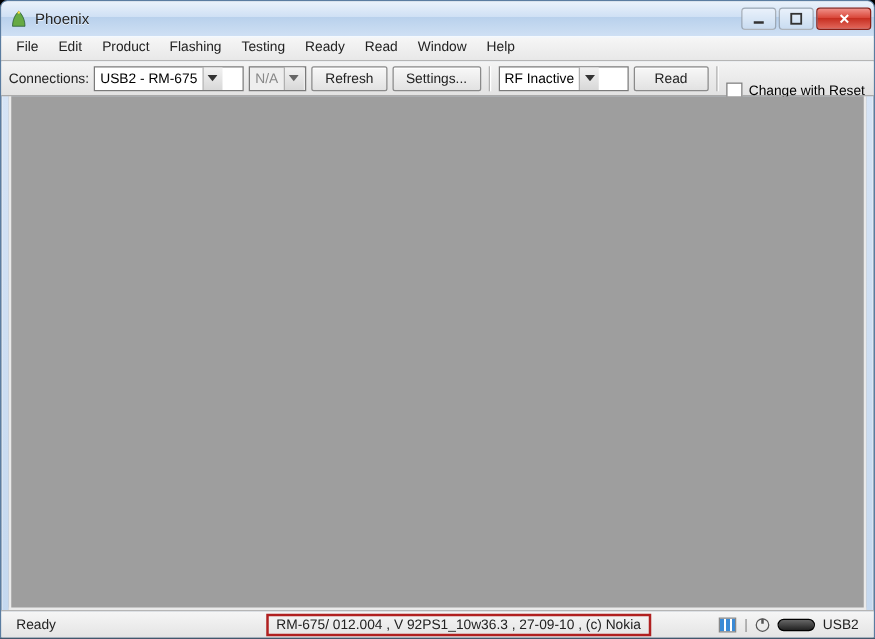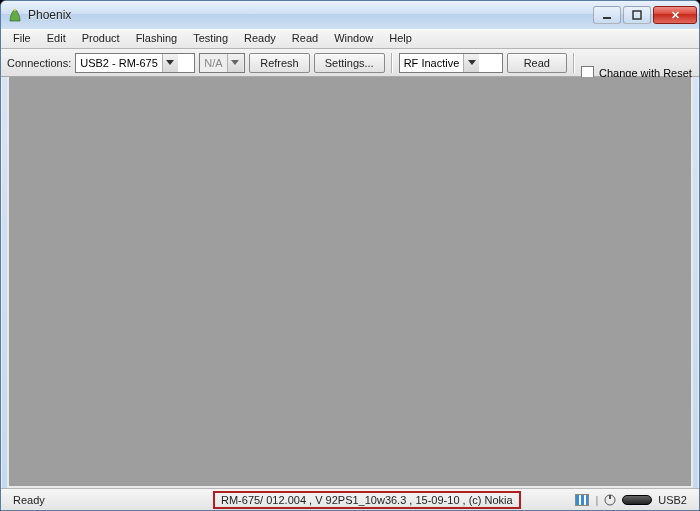--- a/index.html
+++ b/index.html
@@ -243,21 +243,21 @@
     <div class="check-wrap">
       <div class="checkbox"></div>
       <span>Change with Reset</span>
     </div>
   </div>
 
   <div class="client"></div>
 
   <div class="statusbar">
     <div class="status-ready">Ready</div>
-    <div class="status-info">RM-675/ 012.004 , V 92PS1_10w36.3 , 15-09-10 , (c) Nokia</div>
+    <div class="status-info">RM-675/ 012.004 , V 92PS1_10w36.3 , 27-09-10 , (c) Nokia</div>
     <div class="status-spacer"></div>
     <div class="status-icons">
       <div class="progress-stub"></div>
       <span style="color:#888">|</span>
       <span class="plug-icon">
         <svg width="12" height="12" viewBox="0 0 12 12">
           <circle cx="6" cy="6" r="5" fill="none" stroke="#555" stroke-width="1"></circle>
           <rect x="5" y="1" width="2" height="4" fill="#555"></rect>
         </svg>
       </span>

